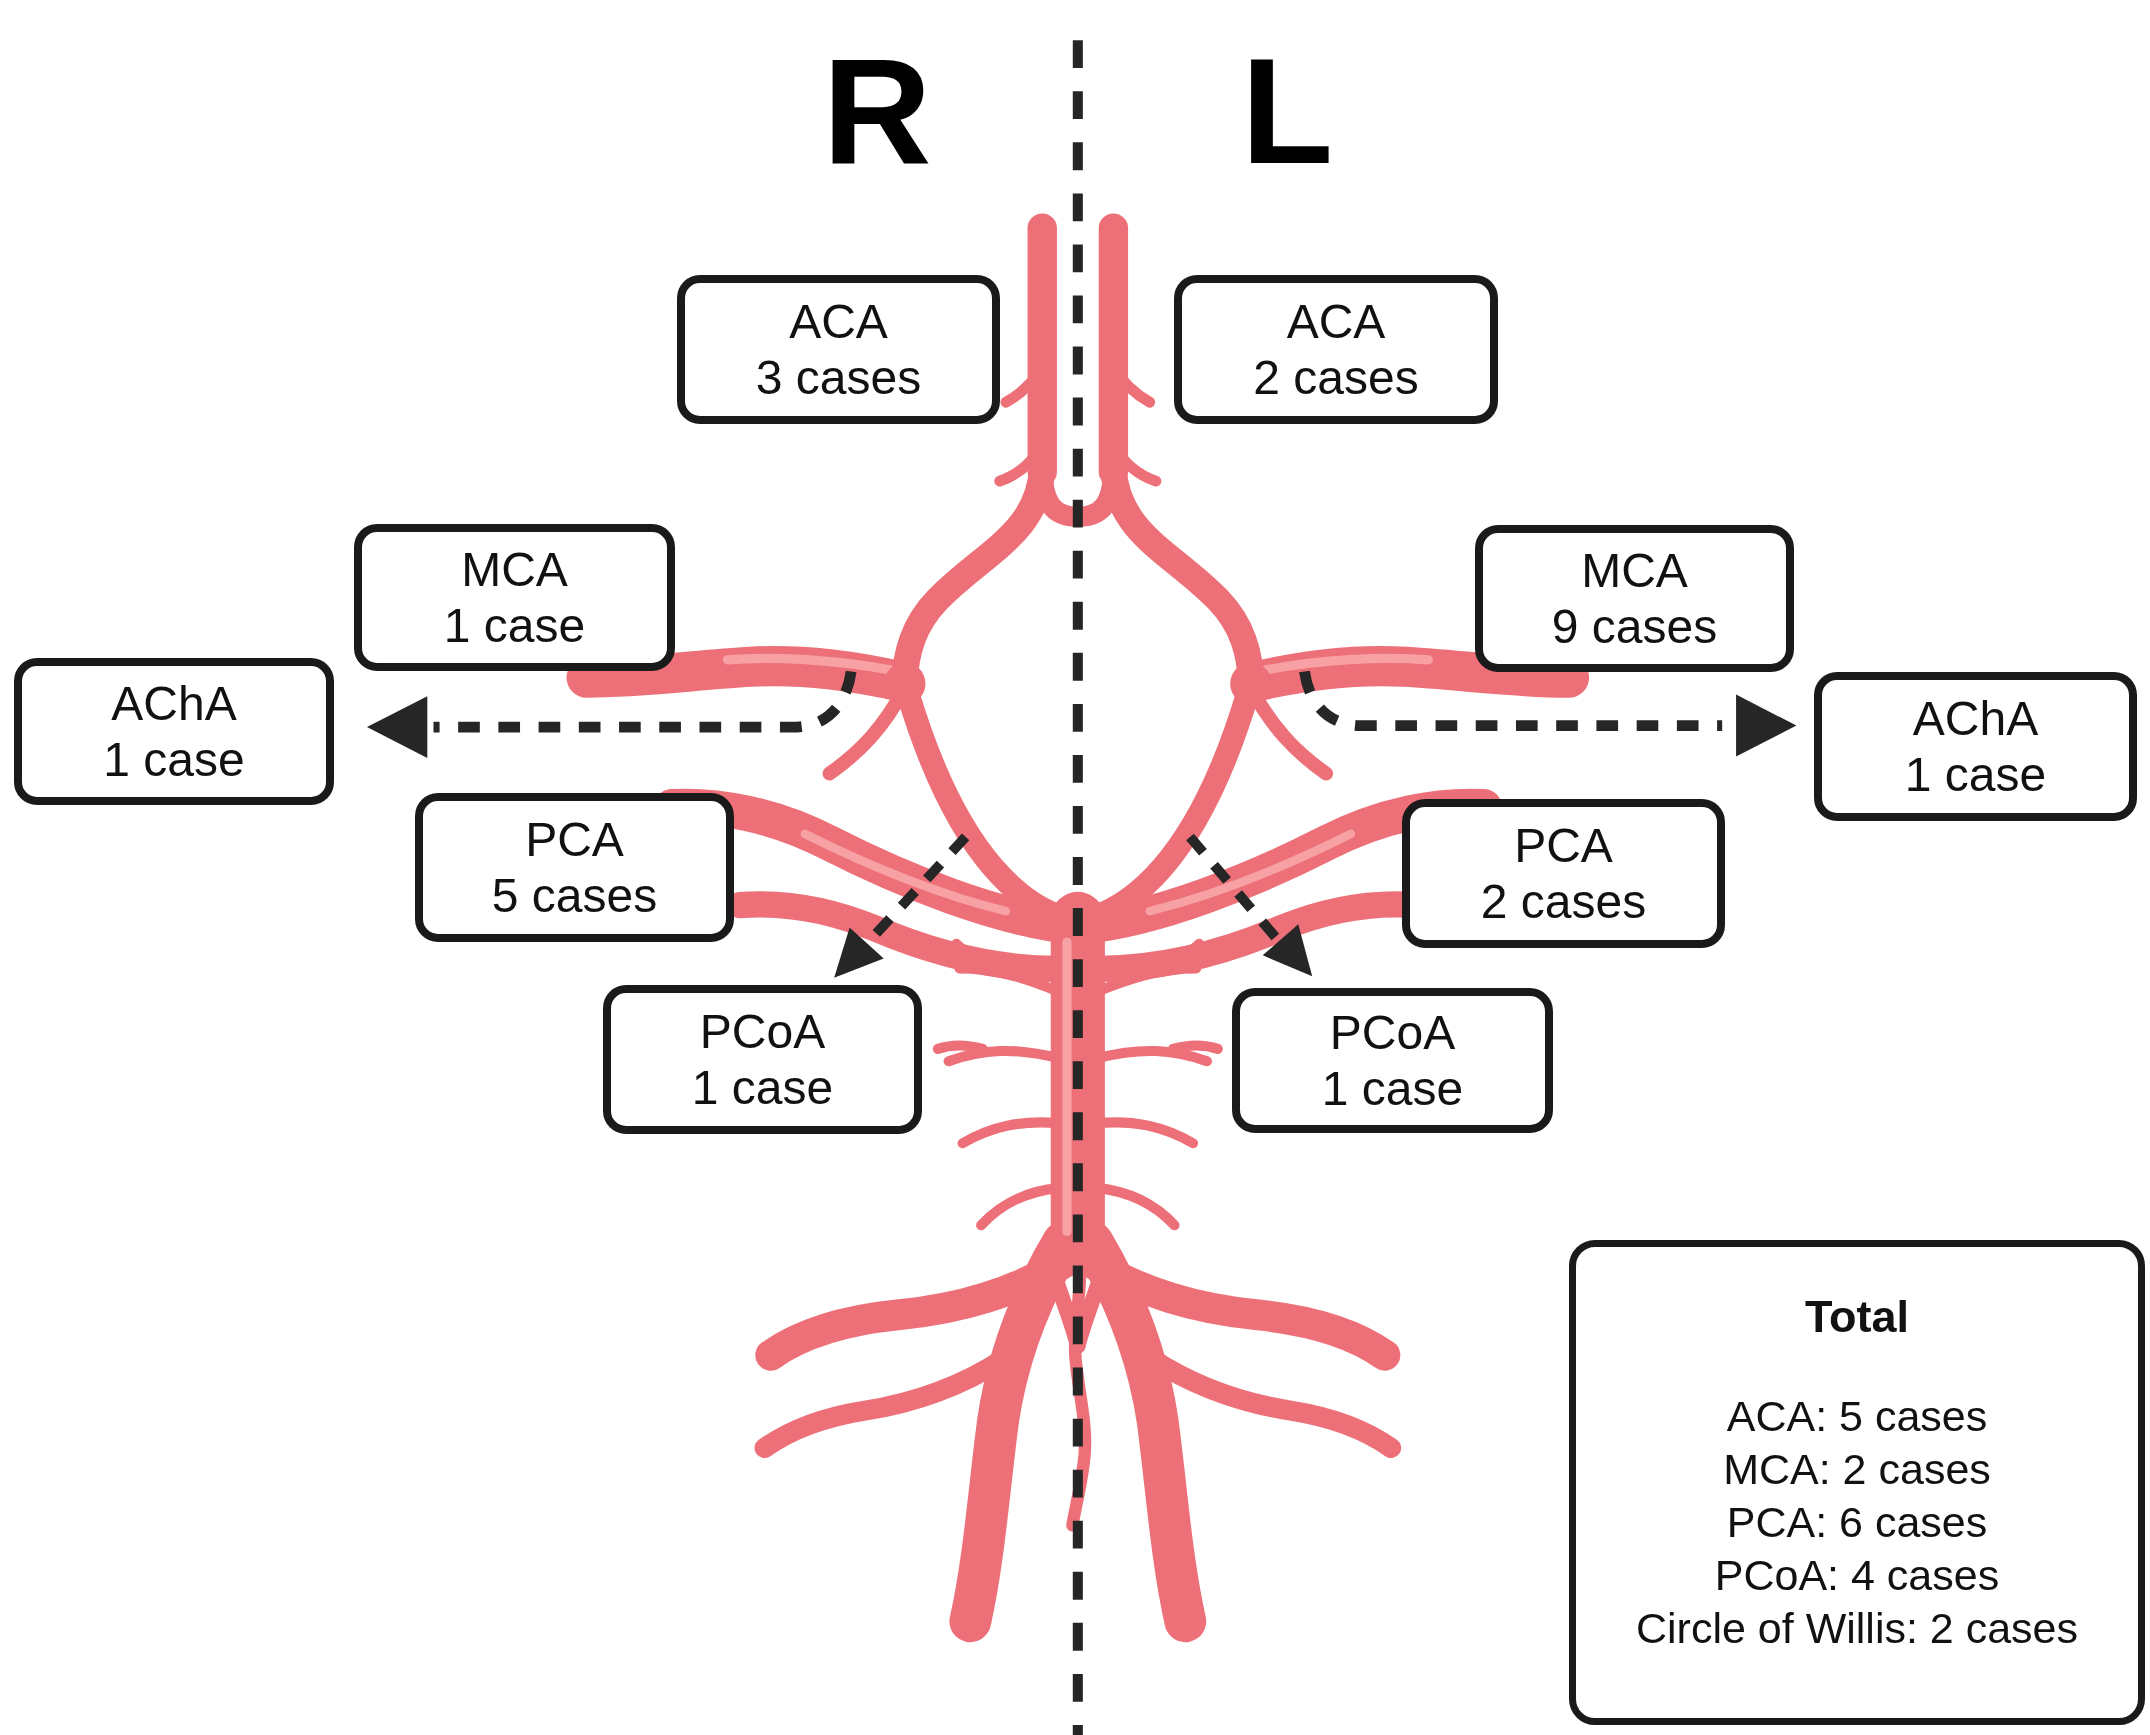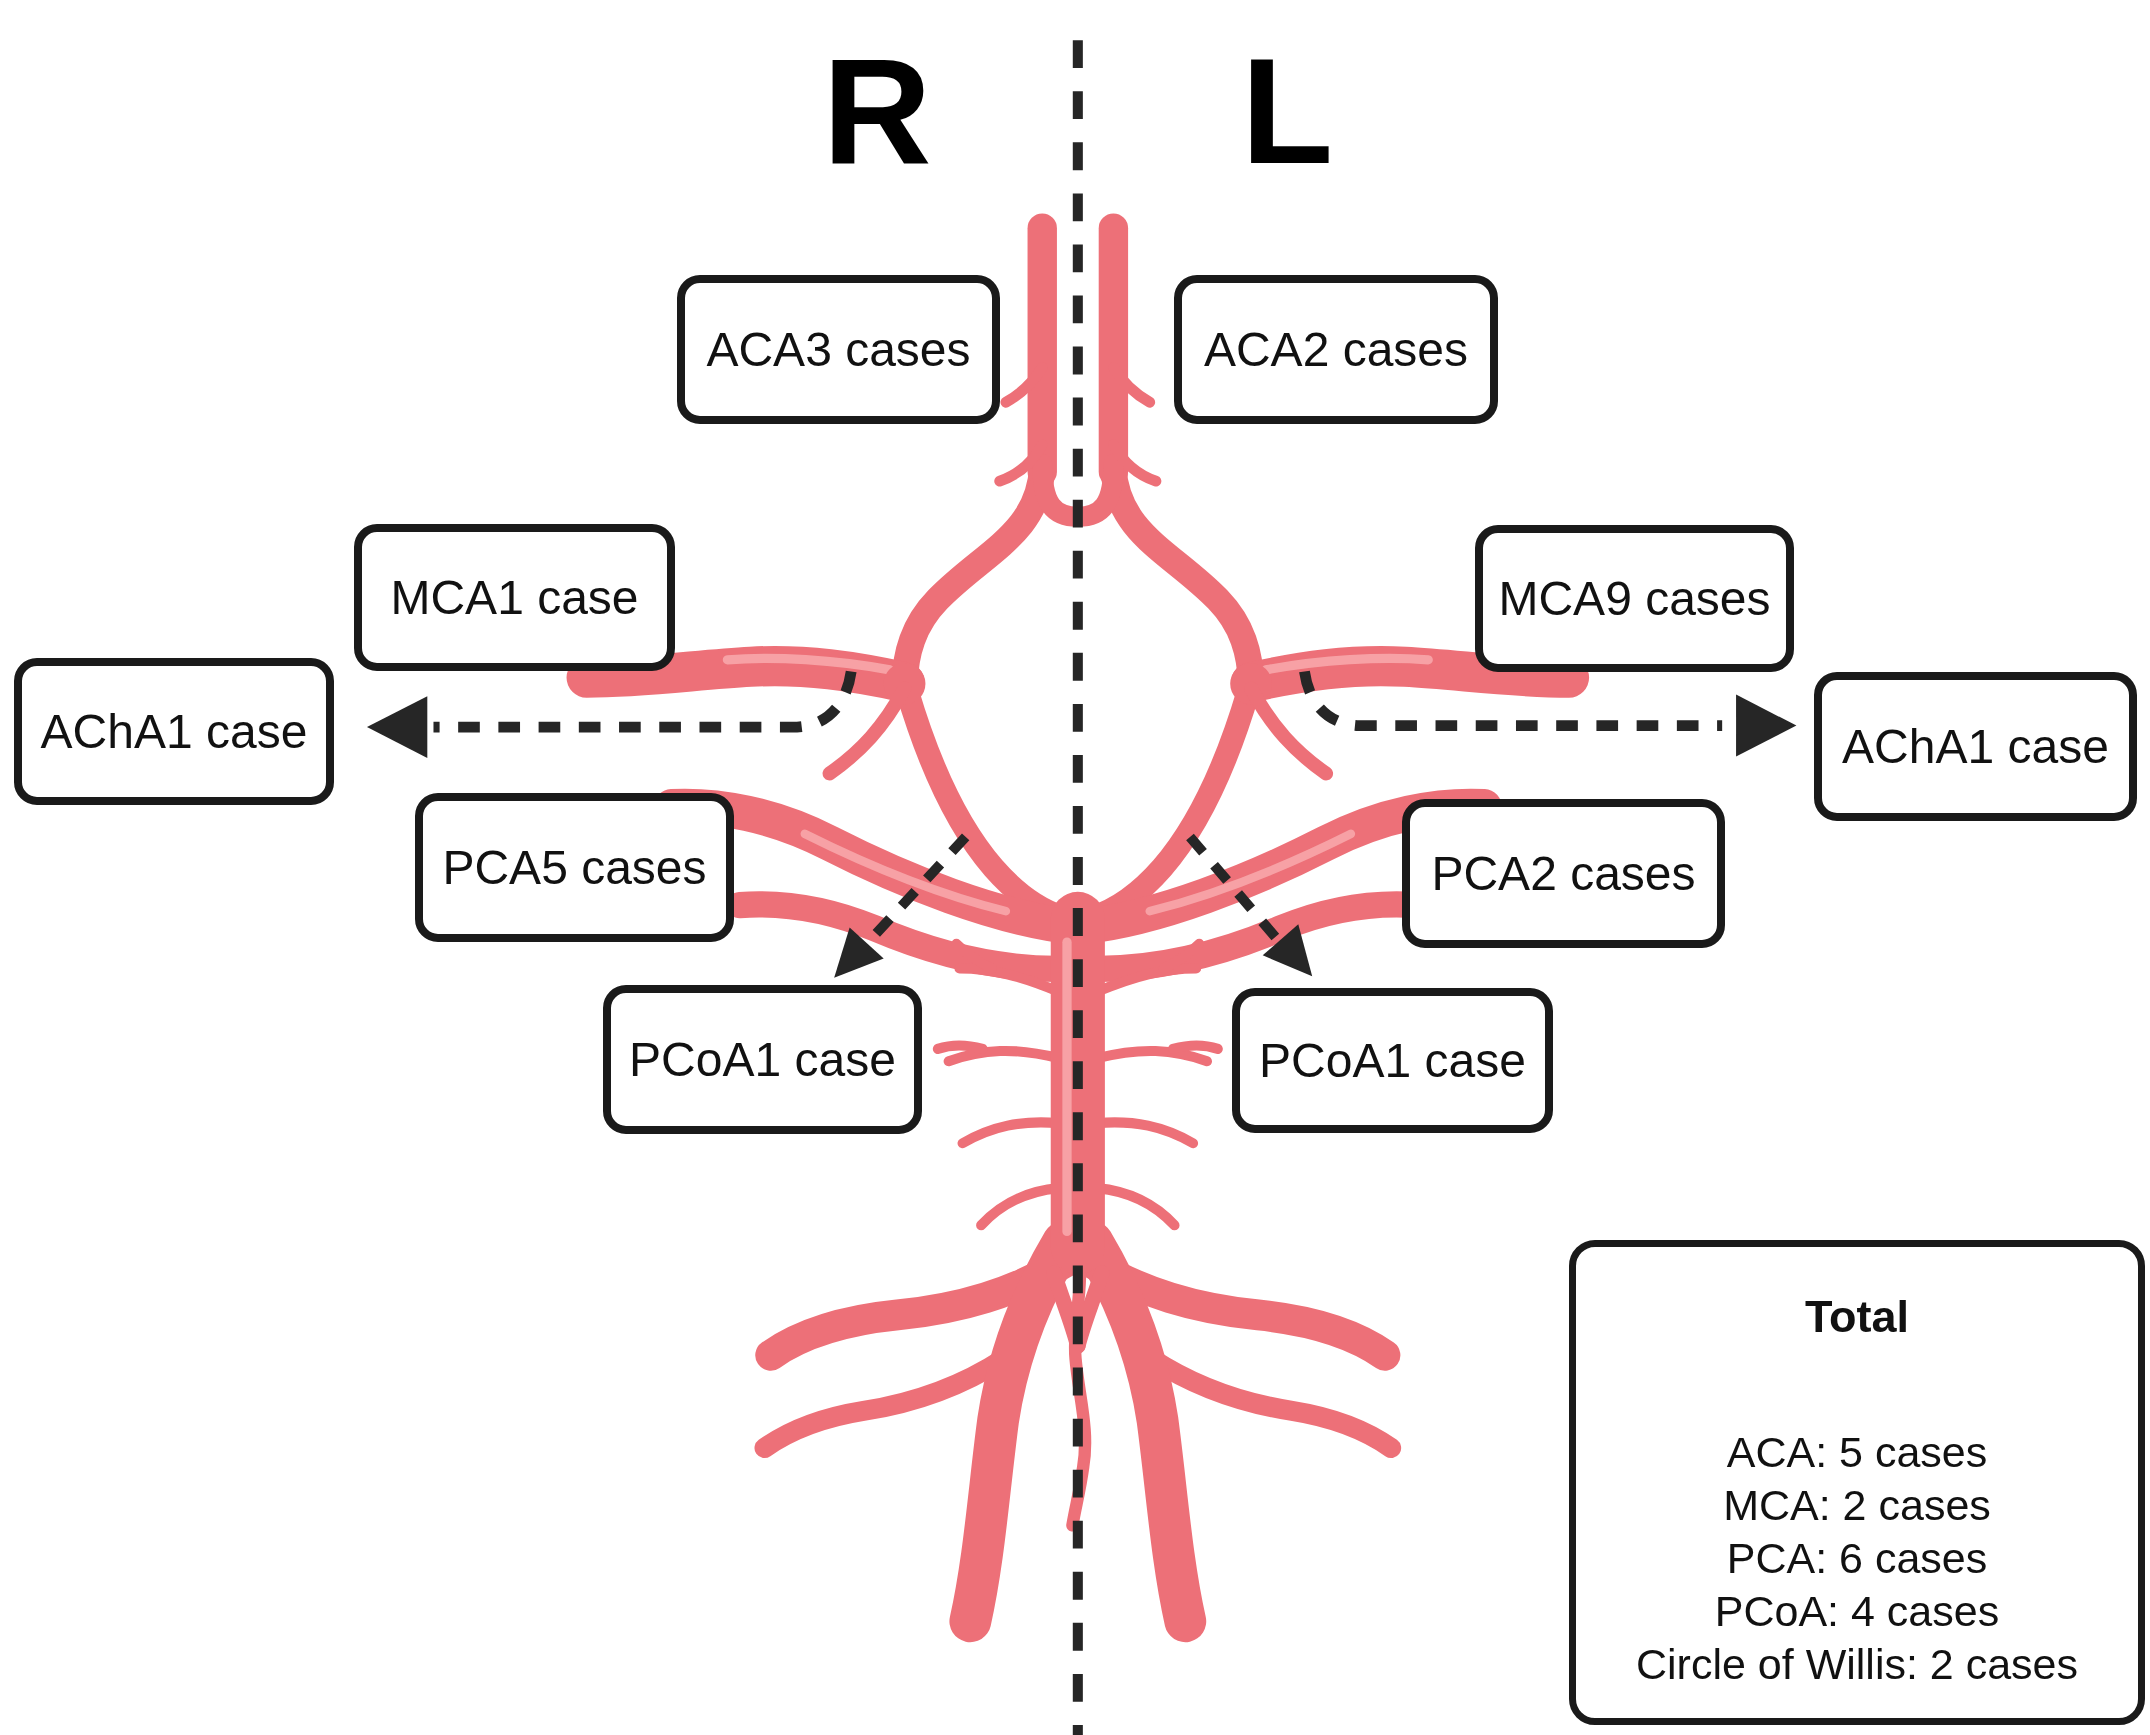--- a/index.html
+++ b/index.html
@@ -26,21 +26,21 @@
   .hl{stroke:var(--artery-highlight,#f7a6aa);fill:none;stroke-linecap:round;opacity:.9;}
   .dashline{stroke:var(--line,#262626);fill:none;}
   .ahead{fill:var(--line,#262626);stroke:none;}
   .stop-artery{stop-color:var(--artery,#ed7078);}
   .label-box{
     position:absolute;
     box-sizing:border-box;
     background:#fff;
     border:8.5px solid var(--box-border,#1a1a1a);
     border-radius:23px;
-    display:flex;flex-direction:row;
+    display:flex;flex-direction:column;
     justify-content:center;align-items:center;
     text-align:center;
     font-size:48px;line-height:56px;color:var(--text,#111);
     z-index:3;
   }
   .orient-label{
     position:absolute;
     font-size:151px;font-weight:800;
     line-height:151px;color:#000;
     transform:translateX(-50%);
@@ -50,21 +50,20 @@
     position:absolute;
     box-sizing:border-box;
     background:#fff;
     border:7.7px solid var(--box-border,#1a1a1a);
     border-radius:26px;
     display:flex;flex-direction:column;
     align-items:center;
     text-align:center;
     z-index:3;
     padding-top:45px;
-    gap:36px;
   }
   .total-title{font-size:45px;font-weight:bold;line-height:50px;}
   .total-lines{margin-top:48px;}
   .total-line{font-size:43px;line-height:53px;}
 </style>
 </head>
 <body>
 
 <div class="canvas">
 

